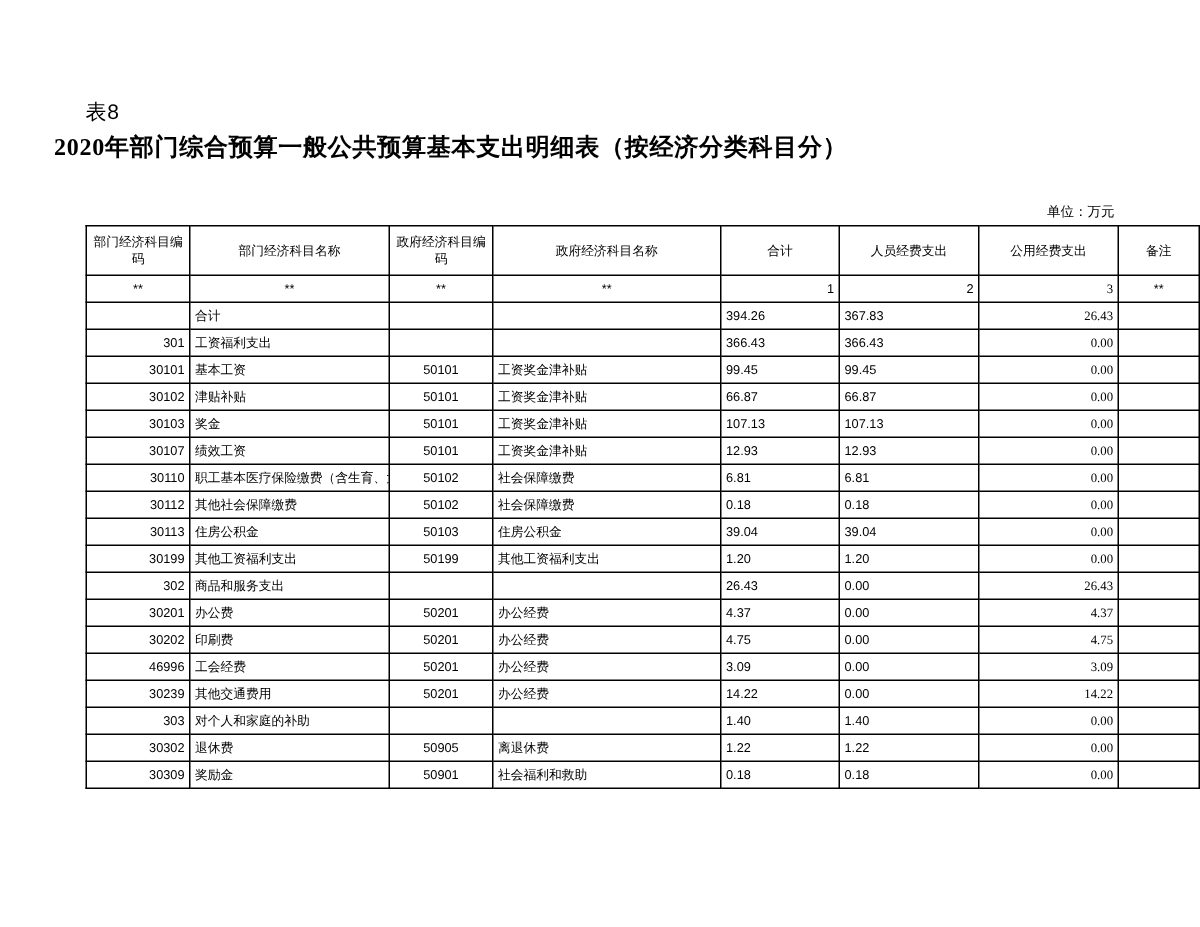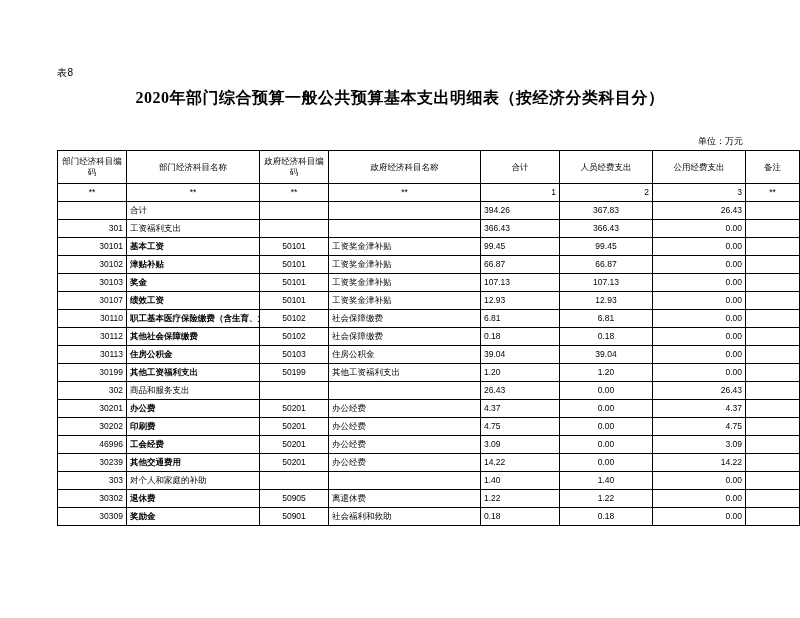--- a/index.html
+++ b/index.html
@@ -17,33 +17,34 @@
   .page {
     position: relative;
     width: 800px;
     height: 618px;
     box-sizing: border-box;
   }
   .sheet-label {
     position: absolute;
     left: 57px;
     top: 66px;
-    font-size: 10px;
+    font-size: 14px;
     letter-spacing: 0.5px;
   }
   .doc-title {
     position: absolute;
     left: 0;
     right: 0;
     top: 88px;
-    text-align: center;
+    text-align: left;
     font-size: 16px;
     font-weight: bold;
     font-family: "Liberation Serif", serif;
     letter-spacing: 0.5px;
+    padding-left: 36px;
   }
   .unit-note {
     position: absolute;
     right: 57px;
     top: 135px;
     font-size: 9px;
   }
   table.budget {
     position: absolute;
     left: 57px;
@@ -65,41 +66,41 @@
   }
   table.budget th {
     font-weight: normal;
     text-align: center;
   }
   .c-code   { width: 62px; text-align: right; }
   .c-deptnm { width: 126px; }
   .c-gcode  { width: 62px; text-align: center; }
   .c-govnm  { width: 145px; }
   .c-total  { width: 72px; text-align: left; }
-  .c-person { width: 86px; text-align: center; }
-  .c-public { width: 86px; text-align: right; }
+  .c-person { width: 86px; text-align: left; }
+  .c-public { width: 86px; text-align: right; font-family: Liberation Serif, serif; }
   .c-remark { width: 47px; text-align: center; }
 
   thead th.head-cell {
     height: 30px;
     line-height: 11px;
     font-size: 8.5px;
     white-space: normal;
     text-align: center;
   }
   tr.numrow td {
     text-align: center;
   }
   tr.numrow td.c-total,
   tr.numrow td.c-person,
   tr.numrow td.c-public {
     text-align: right;
   }
   .indent1 { padding-left: 3px; }
-  .indent2 { padding-left: 14px; font-weight: bold; }
+  .indent2 { padding-left: 14px; }
   .txt-center { text-align: center; }
 </style>
 </head>
 <body>
 
 <div class="page">
 
   <div class="sheet-label">表8</div>
 
   <div class="doc-title">2020年部门综合预算一般公共预算基本支出明细表（按经济分类科目分）</div>

